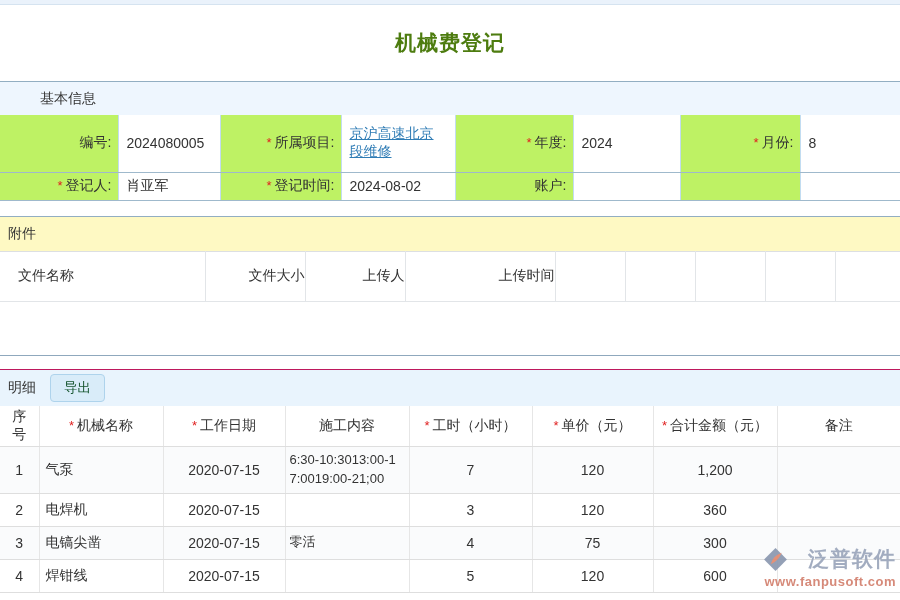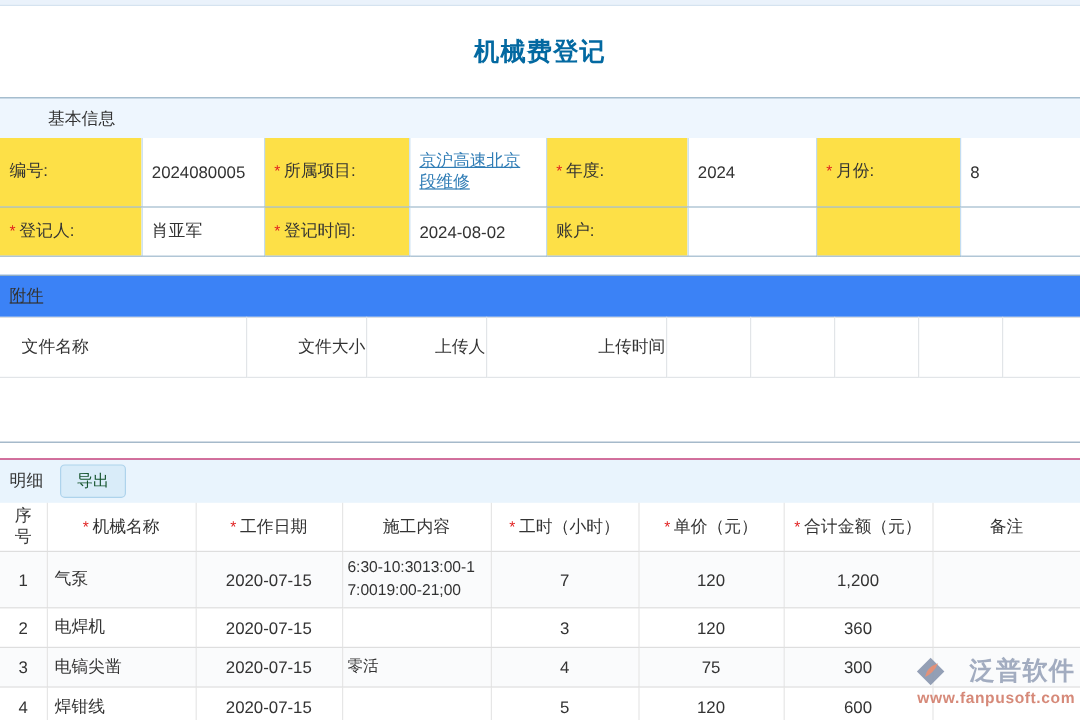--- a/index.html
+++ b/index.html
@@ -2,40 +2,40 @@
 <html><head>
 <meta charset="utf-8">
 <style>
   * { margin:0; padding:0; box-sizing:border-box; }
   html,body { width:900px; height:600px; background:#fff; overflow:hidden; }
   body { font-family:"Liberation Sans","DejaVu Sans",sans-serif; font-size:14px; color:#333; position:relative; }
 
   .topbar { height:5px; background:#eaf2fb; border-bottom:1px solid #d5e3f0; }
 
   .title-wrap { height:76px; display:flex; align-items:center; justify-content:center; }
-  .page-title { font-size:21px; font-weight:bold; color:#0369a1; letter-spacing:1px; }
+  .page-title { font-size:21px; font-weight:bold; color:#4d7c0f; letter-spacing:1px; }
 
   .section-band { border-top:1px solid #92aec2; display:flex; align-items:center; padding-left:8px; }
   .band-basic { height:34px; background:#eef6fe;padding-left:40px; }
-  .band-attach { height:35px; background:#3b82f6;text-decoration:underline; }
+  .band-attach { height:35px; background:#fef9c3; }
   .band-detail { height:37px; background:#e9f4fd; border-top:1px solid #be185d; }
   .band-label { color:#333; }
 
   .soft-btn { margin-left:14px; border-radius:4px; padding:4px 13px; font-size:13.5px; cursor:pointer; }
   .btn-upload { background:#e2f0fa; border:1px solid #cbe2f2; color:#9ec7e6; }
   .btn-export { background:#d9ecf9; border:1px solid #aed3ec; color:#14532d; }
 
   table { border-collapse:collapse; table-layout:fixed; width:900px; }
 
   
   .form-table td { border-right:1px solid #c2dcf0; border-bottom:1px solid #9fb9cc; padding:4px 8px; }
   .form-table td:last-child { border-right:none; }
   .form-table tr.r1 td { height:57px; }
-  .form-table tr.r2 td { height:41px; }
-  .form-table .lbl { background:#fde047; padding-right:6px; }
+  .form-table tr.r2 td { height:28px; }
+  .form-table .lbl { background:#bef264; text-align:right; padding-right:6px; }
   .form-table .val { background:#fff; text-align:left; }
   .req { color:#e01f1f; margin-right:3px; font-size:13px; }
   a.proj-link { color:#2f7cb5; text-decoration:underline; cursor:pointer; }
 
   
   .attach-table th { border:1px solid #e2e5e8; border-top:1px solid #dcdfe2; height:50px;
                     font-weight:normal; color:#333; text-align:right; }
   .attach-table th:first-child { text-align:left; padding-left:18px; border-left:none; }
   .attach-table th:last-child { border-right:none; }
   .attach-empty { height:53px; background:#fff; }

